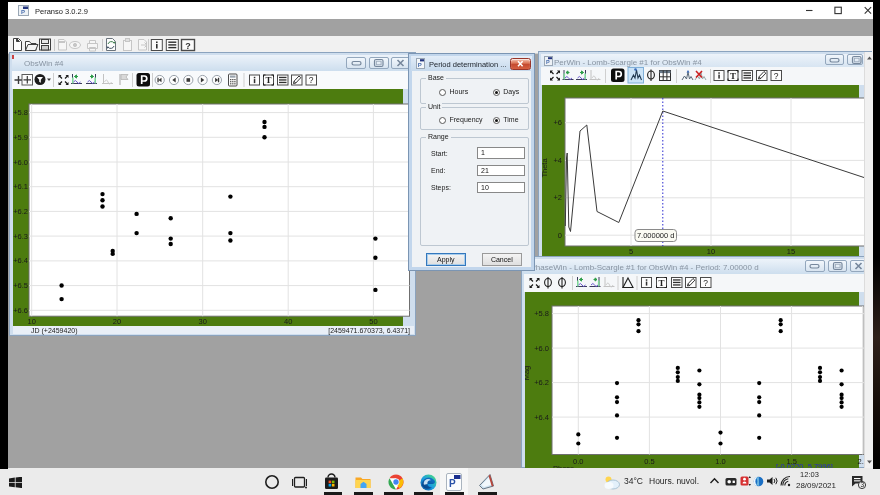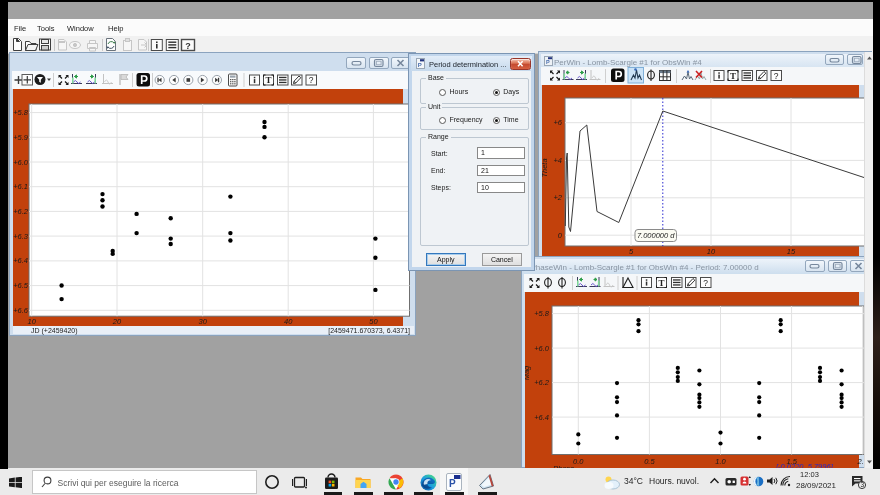--- a/index.html
+++ b/index.html
@@ -15,21 +15,21 @@
 #mtool { left:0; top:34px; width:865px; height:18px; background:#f1f1f1; border-bottom:1px solid #d0d0d0; }
 
 .cw { background:#cfdeee; border:1px solid #8ba3be; }
 .cwt { position:absolute; left:2px; right:2px; top:2px; height:15px;
        background:linear-gradient(#edf3fa,#cddeee); }
 .cwt .t { position:absolute; left:13px; top:3.5px; font-size:8px; color:#8793a1; white-space:nowrap; }
 .cbtn svg { display:block; margin:0 auto; }
 .cbtn { position:absolute; top:2px; width:20px; height:11.5px; border:1px solid #93a7bd;
         border-radius:2px; background:linear-gradient(#f2f7fc,#d8e4f0); }
 .cwtool { position:absolute; left:2px; right:2px; height:18px; background:#f5f7f9; }
-.cwbody { position:absolute; left:3px; right:12px; background:#c2410c;font-style:italic; }
+.cwbody { position:absolute; left:3px; right:12px; background:#4d7c0f; }
 
 #dlg { left:408px; top:53px; width:127px; height:218px; background:#c2d6ec; border:1px solid #7b95b3; }
 #dlg .body { position:absolute; left:3px; right:3px; top:17px; bottom:3px; background:#eff2f5; }
 .grp { position:absolute; left:8px; width:109px; border:1px solid #bdc7d1; border-radius:2px; }
 .grp .lbl { position:absolute; left:5px; top:-4.5px; background:#eff2f5; padding:0 2px; font-size:7px; color:#1a1a1a; }
 .radio { position:absolute; width:7px; height:7px; border:1px solid #5a5a5a; border-radius:50%; background:#fff; }
 .radio.sel::after { content:""; position:absolute; left:1px; top:1px; width:3px; height:3px; border-radius:50%; background:#111; }
 .rtxt { position:absolute; font-size:7px; color:#1a1a1a; }
 .fld { position:absolute; left:56px; width:48px; height:11.5px; background:#fff; border:1px solid #888; font-size:7px; color:#111; padding-left:3px; line-height:10px; }
 .flbl { position:absolute; left:10px; font-size:7px; color:#1a1a1a; }
@@ -43,25 +43,32 @@
 .ul { position:absolute; top:23.5px; height:3.5px; background:#1a1a1a; }
 .traytxt { position:absolute; font-size:8.5px; color:#1f1f1f; }
 
 #eL { left:0; top:0; width:8px; height:469px; background:#000; }
 #eR { left:873px; top:0; width:7px; height:469px; background:linear-gradient(180deg,#000 0%,#000 55%,#2e2019 72%,#120b07 88%,#000 100%); }
 #eT { left:0; top:0; width:880px; height:2px; background:#000; }
 </style>
 </head>
 <body>
 <div id="mainwin" class="abs">
-  <div id="mmenu" class="abs">
-    <span style="left:6px">File</span>
-    <span style="left:29px">Tools</span>
-    <span style="left:59px">Window</span>
-    <span style="left:100px">Help</span>
+  <div id="mtitle" class="abs">
+    <svg class="abs" style="left:9.5px;top:2.5px" width="12" height="12" viewBox="0 0 12 12">
+      <rect x="0.5" y="0.5" width="10" height="10" fill="#eef2f6" stroke="#9aa7b5" stroke-width="1"></rect>
+      <rect x="5" y="1.5" width="5" height="2.5" fill="#23357f"></rect>
+      <text x="3" y="9" font-size="6" fill="#4a6fae" font-weight="bold">P</text>
+    </svg>
+    <div class="txt">Peranso 3.0.2.9</div>
+    <svg class="abs" style="left:780px;top:0" width="85" height="17" viewBox="0 0 85 17">
+      <line x1="18" y1="8.5" x2="24.5" y2="8.5" stroke="#333" stroke-width="1.1"></line>
+      <rect x="46.9" y="5.2" width="6.4" height="6.4" fill="none" stroke="#333" stroke-width="1.1"></rect>
+      <path d="M76.7 5.2 L83.1 11.6 M83.1 5.2 L76.7 11.6" stroke="#333" stroke-width="1.1" fill="none"></path>
+    </svg>
   </div>
   <div id="mtool" class="abs">
     <svg width="210" height="18" viewBox="0 0 210 18" style="position:absolute;left:0;top:0">
       <g stroke="#3f3f3f" fill="#fdfdfd" stroke-width="1">
         <path d="M5.5 2.5 h5 l3 3 v9 h-8 z"></path>
         <path d="M8.5 5.5 v-3 l3 3 z" fill="#3f3f3f"></path>
         <path d="M17.5 5.5 h4 l1.5 2 h5 v7 h-10.5 z"></path>
         <path d="M17.5 14.5 l2.5 -6 h10 l-2.5 6 z" fill="#f4f4f4"></path>
         <rect x="31.5" y="3" width="11" height="11"></rect>
         <rect x="33.5" y="3.5" width="7" height="4" fill="#e8e8e8"></rect>
@@ -409,20 +416,24 @@
           <circle cx="316.6" cy="102.7" r="2.1"></circle>
           <circle cx="316.6" cy="106.1" r="2.1"></circle>
           <circle cx="316.6" cy="110.4" r="2.1"></circle>
           <circle cx="316.6" cy="114.8" r="2.1"></circle>
       </g>
     </svg>
   </div>
 </div>
 
 <div id="obswin" class="abs cw" style="left:9px;top:52px;width:407px;height:284px">
+  <div class="cwt" style="height:16px">
+    <div class="abs" style="left:0;top:0;width:2px;height:4px;background:#c44"></div>
+    <div class="t" style="left:12px">ObsWin #4</div>
+  </div>
   <div class="cbtn" style="left:336px;top:4px;width:20.3px">
       <svg width="17" height="10" viewBox="0 0 17 10">
         <use href="#s-min"></use>
       </svg>
     </div>
   <div class="cbtn" style="left:358.6px;top:4px;width:20.2px">
       <svg width="17" height="10" viewBox="0 0 17 10">
         <use href="#s-max"></use>
       </svg>
     </div>
@@ -588,27 +599,20 @@
 
 <div id="taskbar" class="abs">
   <svg class="abs" style="left:9px;top:8.5px" width="13" height="11" viewBox="0 0 13 11">
     <g fill="#1a1a1a">
       <path d="M0 1.4 L5.8 0.6 V5 H0 Z"></path>
       <path d="M6.6 0.5 L13 -0.3 V5 H6.6 Z"></path>
       <path d="M0 5.8 H5.8 V10.2 L0 9.4 Z"></path>
       <path d="M6.6 5.8 H13 V11.1 L6.6 10.3 Z"></path>
     </g>
   </svg>
-  <div id="search">
-    <svg class="abs" style="left:8px;top:5px" width="12" height="13" viewBox="0 0 12 13">
-      <circle cx="6.5" cy="4.5" r="3.4" fill="none" stroke="#3c3c3c" stroke-width="1.1"></circle>
-      <line x1="4" y1="7.5" x2="1" y2="11" stroke="#3c3c3c" stroke-width="1.1"></line>
-    </svg>
-    <div class="stxt">Scrivi qui per eseguire la ricerca</div>
-  </div>
   <svg class="abs" style="left:264px;top:6px" width="16" height="16" viewBox="0 0 16 16">
     <circle cx="8" cy="8" r="6.2" fill="none" stroke="#1f1f1f" stroke-width="1.6"></circle>
   </svg>
   <svg class="abs" style="left:291.5px;top:7.5px" width="15" height="13" viewBox="0 0 15 13">
     <rect x="2.5" y="1.5" width="10" height="9.5" rx="1" fill="none" stroke="#1f1f1f" stroke-width="1.3"></rect>
     <path d="M0.5 3 V10 M14.5 3 V10" stroke="#1f1f1f" stroke-width="1.2"></path>
     <circle cx="14" cy="11.5" r="1" fill="#1f1f1f"></circle>
   </svg>
   <svg class="abs" style="left:323px;top:5px" width="17" height="17" viewBox="0 0 17 17">
     <path d="M5 4.5 a3.5 3.5 0 0 1 7 0" fill="none" stroke="#1c1c1c" stroke-width="1.4"></path>

